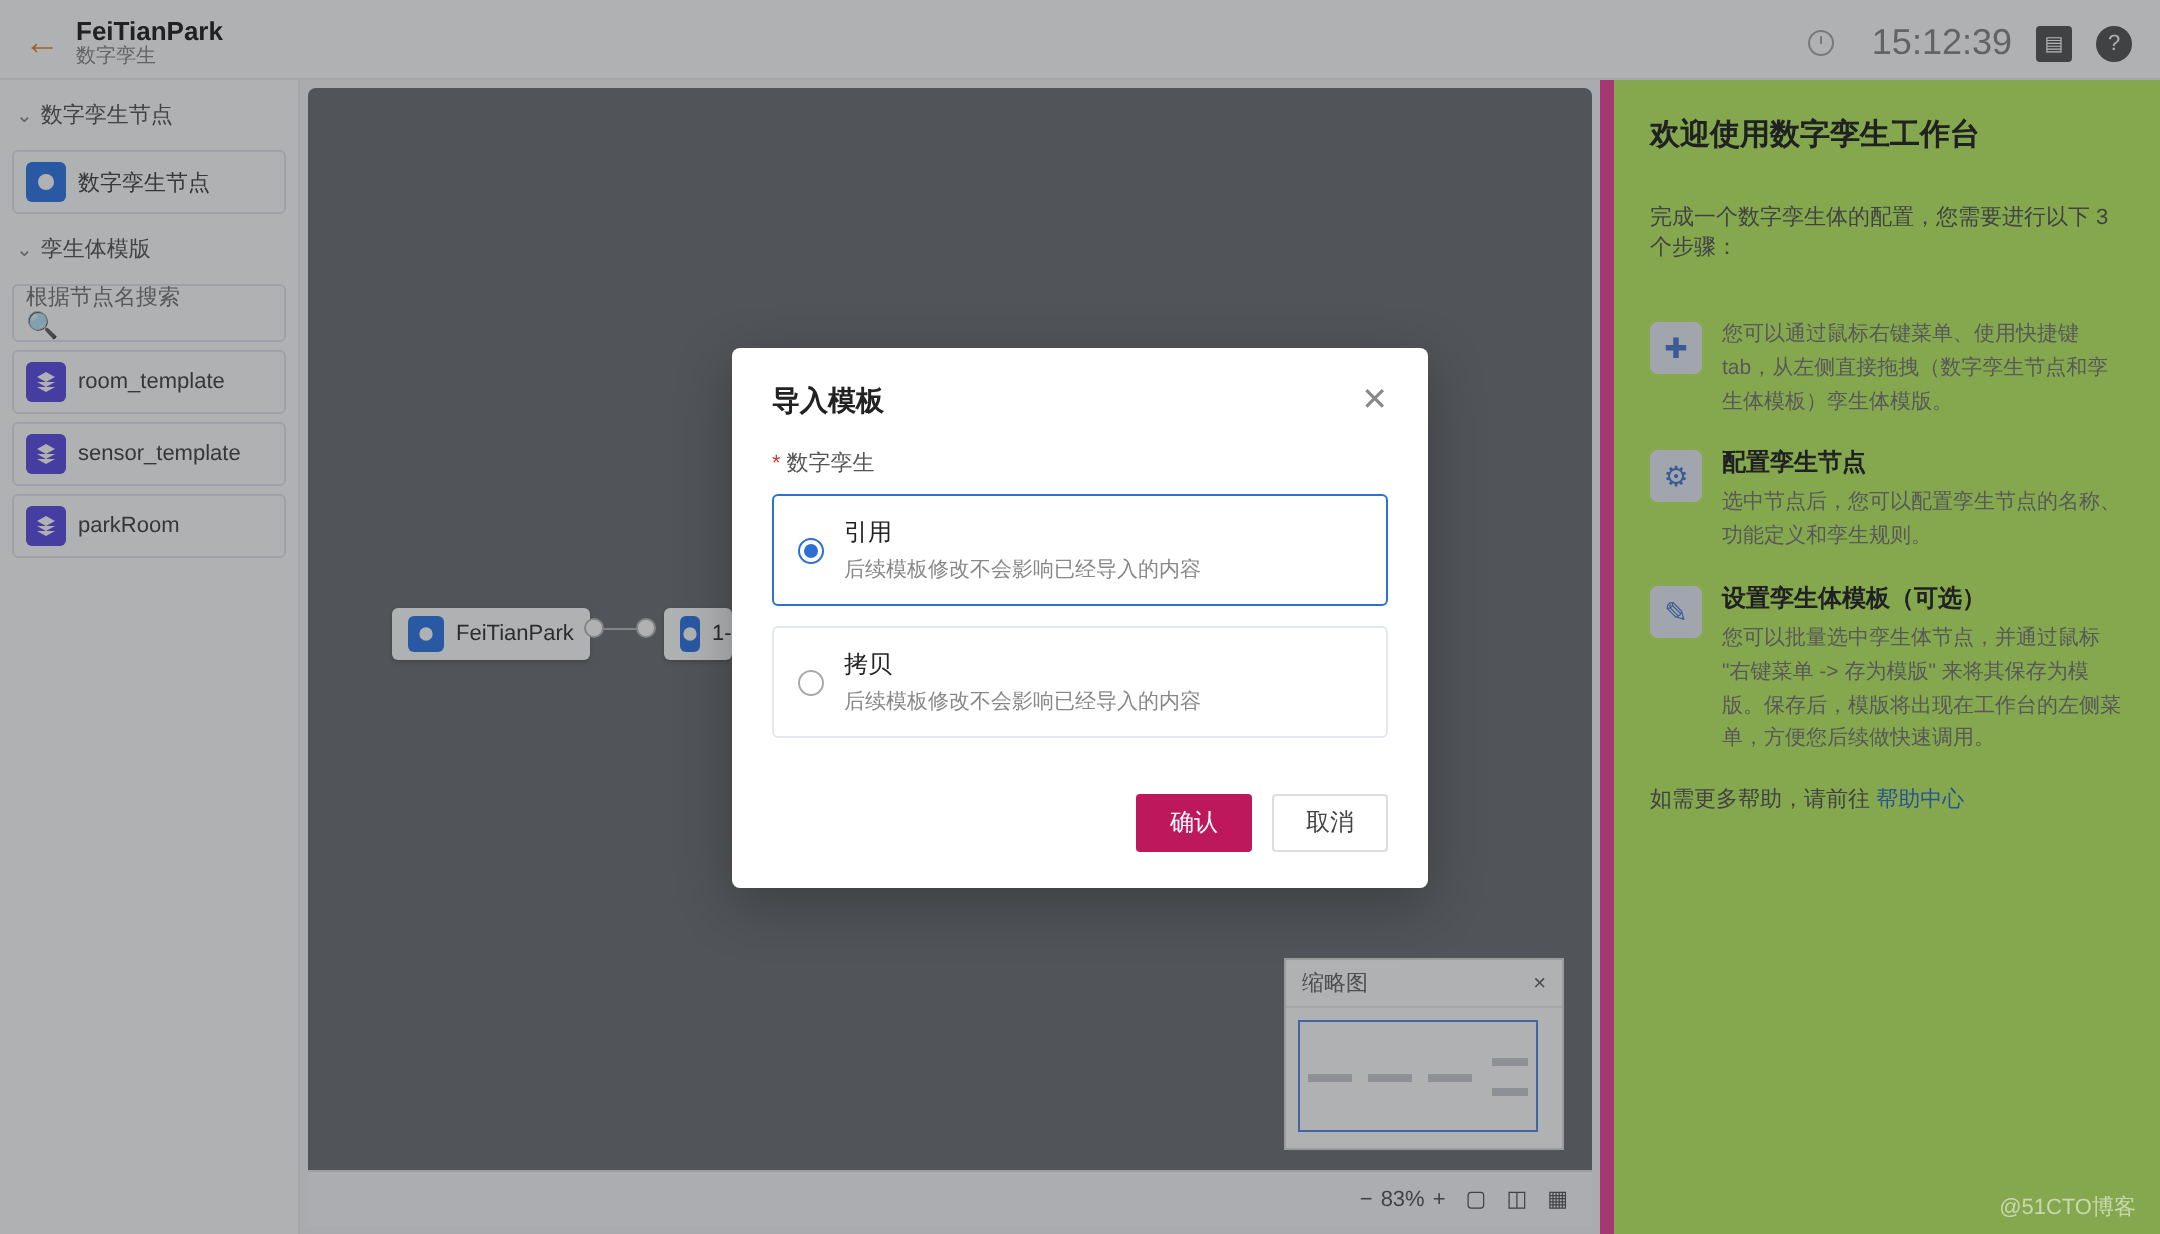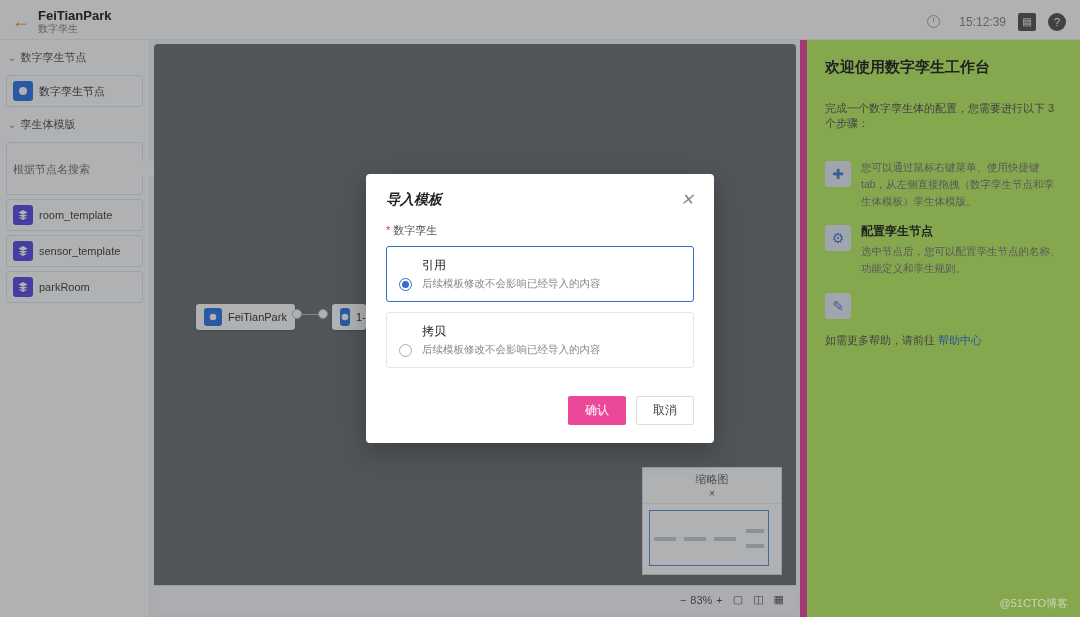--- a/index.html
+++ b/index.html
@@ -19,21 +19,21 @@
     padding: 6px 14px 2px 12px;
     background: #fff;
     height: 40px;
     border-bottom: 1px solid #eee;
   }
   .back-arrow { color: #e38b2d; font-size: 18px; margin-right: 8px; cursor: pointer; }
   .title-block { display: flex; flex-direction: column; line-height: 1.2; }
   .title-main { font-size: 13px; font-weight: 600; color: #222; }
   .title-sub { font-size: 10px; color: #888; }
   .topbar-right { margin-left: auto; display: flex; align-items: center; gap: 12px; color: #888; }
-  .clock { display: flex; align-items: center; gap: 19px; font-size: 12px; }
+  .clock { display: flex; align-items: center; gap: 19px; font-size: 18px; }
   .clock-icon { width: 13px; height: 13px; border: 1.2px solid #aaa; border-radius: 50%; position: relative; }
   .clock-icon::after { content:""; position:absolute; top:2px; left:5px; width:1px; height:4px; background:#aaa; }
   .top-icon { width: 18px; height: 18px; background: #555; border-radius: 2px; display:flex;align-items:center;justify-content:center;color:#fff;font-size:10px; cursor:pointer;}
   .help-icon { width: 18px; height:18px;border-radius:50%;background:#555;color:#fff;display:flex;align-items:center;justify-content:center;font-size:11px;cursor:pointer;}
 
   .main {
     display: flex;
     height: 577px;
   }
   .left-panel {
@@ -50,21 +50,21 @@
   .chevron { font-size: 10px; margin-right: 4px; color:#888; }
   .node-item {
     display:flex; align-items:center;
     border:1px solid #e3e8ee; border-radius:3px;
     padding:5px 6px; margin:4px 0; font-size:11px; color:#444;
     cursor: grab;
   }
   .node-icon { width:20px;height:20px;border-radius:3px;background:#3178e6;margin-right:6px;display:flex;align-items:center;justify-content:center; }
   .node-icon svg { fill:#fff; }
   .node-icon.purple { background:#5b4de0; }
-  .search-box { display:flex; border:1px solid #e3e8ee; border-radius:3px; padding:18px 6px; margin:4px 0; }
+  .search-box { display:flex; border:1px solid #e3e8ee; border-radius:3px; padding:0 6px; margin:4px 0;flex-direction:column; }
   .search-box input { border:none; outline:none; font-size:11px; flex:1; color:#444; }
   .search-mag { color:#888; font-size:13px; }
 
   .canvas {
     flex: 1;
     background: #6d7074;
     position: relative;
     margin: 4px;
     border-radius: 4px;
   }
@@ -89,21 +89,21 @@
     display:flex;align-items:center;justify-content:flex-end;
     gap:10px;padding:0 12px;color:#555;font-size:11px;
   }
   .cf-btn{cursor:pointer;color:#555;}
   .zoom-pill{display:flex;align-items:center;gap:4px;}
 
   .minimap{
     position:absolute;right:14px;bottom:38px;
     width:140px;background:#fff;border:1px solid #ddd;
   }
-  .minimap-head{display:flex;justify-content:space-between;align-items:center;font-size:11px;padding:4px 8px;border-bottom:1px solid #eee;color:#666;flex-direction:column;}
+  .minimap-head{display:flex;justify-content:space-between;align-items:center;font-size:11px;padding:4px 8px;border-bottom:1px solid #eee;color:#666;}
   .minimap-body{height:70px;position:relative;padding:6px;}
   .minimap-box{border:1px solid #5a8de0;width:120px;height:56px;position:relative;}
   .mm-seg{position:absolute;height:4px;background:#c9ccd0;}
   .mm-s1{top:26px;left:4px;width:22px;}
   .mm-s2{top:26px;left:34px;width:22px;}
   .mm-s3{top:26px;left:64px;width:22px;}
   .mm-s4{top:18px;left:96px;width:18px;}
   .mm-s5{top:33px;left:96px;width:18px;}
 
   .right-panel{
@@ -124,39 +124,39 @@
   .modal-mask{
     position:absolute;top:0;left:0;right:0;bottom:0;
     background:rgba(30,32,36,.35);
     display:flex;align-items:center;justify-content:center;
   }
   .modal{
     width:348px;background:#fff;border-radius:4px;
     box-shadow:0 8px 28px rgba(0,0,0,.25);
     padding:0;
   }
-  .modal-head{display:flex;justify-content:space-between;align-items:flex-end;padding:16px 20px 8px;font-style:italic;}
+  .modal-head{display:flex;justify-content:space-between;align-items:flex-end;padding:16px 20px 8px;}
   .modal-title{font-size:14px;font-weight:600;color:#222;}
   .modal-close{font-size:16px;color:#888;cursor:pointer;}
   .modal-body{padding:6px 20px 10px;}
   .req-label{font-size:11px;color:#555;margin-bottom:8px;}
   .req-star{color:#d0392f;margin-right:3px;}
   .radio-card{
     border:1px solid #e3e8ee;border-radius:3px;padding:10px 12px;margin-bottom:10px;
-    display:flex;gap:10px;align-items:flex-end;cursor:pointer;
+    display:flex;gap:10px;align-items:center;cursor:pointer;
   }
   .radio-card.selected{border-color:#2f6fd0;}
   .radio-dot{width:13px;height:13px;border:1px solid #aaa;border-radius:50%;margin-top:2px;display:flex;align-items:center;justify-content:center;flex-shrink:0;}
   .radio-card.selected .radio-dot{border-color:#2f6fd0;}
   .radio-card.selected .radio-dot::after{content:"";width:7px;height:7px;background:#2f6fd0;border-radius:50%;}
   .rc-title{font-size:12px;color:#222;margin-bottom:3px;}
   .rc-desc{font-size:10.5px;color:#888;}
   .modal-foot{display:flex;justify-content:flex-end;gap:10px;padding:8px 20px 18px;}
   .btn{padding:5px 16px;font-size:12px;border-radius:2px;cursor:pointer;border:1px solid transparent;}
-  .btn-primary{background:#ec4899;color:#fff;}
+  .btn-primary{background:#be185d;color:#fff;}
   .btn-default{background:#fff;color:#444;border-color:#ddd;}
 
   .watermark{position:absolute;bottom:6px;right:12px;color:rgba(255,255,255,.55);font-size:11px;pointer-events:none;}
 </style>
 </head>
 <body>
 
 <div class="topbar">
   <span class="back-arrow">←</span>
   <div class="title-block">
@@ -284,20 +284,24 @@
     </div>
     <div class="step">
       <div class="step-icon">⚙</div>
       <div>
         <div class="step-title">配置孪生节点</div>
         <div class="step-desc">选中节点后，您可以配置孪生节点的名称、功能定义和孪生规则。</div>
       </div>
     </div>
     <div class="step">
       <div class="step-icon">✎</div>
+      <div>
+        <div class="step-title">设置孪生体模板（可选）</div>
+        <div class="step-desc">您可以批量选中孪生体节点，并通过鼠标 "右键菜单 -&gt; 存为模版" 来将其保存为模版。保存后，模版将出现在工作台的左侧菜单，方便您后续做快速调用。</div>
+      </div>
     </div>
 
     <div class="help-line">
       <span>如需更多帮助，请前往 </span><span class="help-link">帮助中心</span>
     </div>
   </div>
 </div>
 
 <div class="modal-mask">
   <div class="modal">

